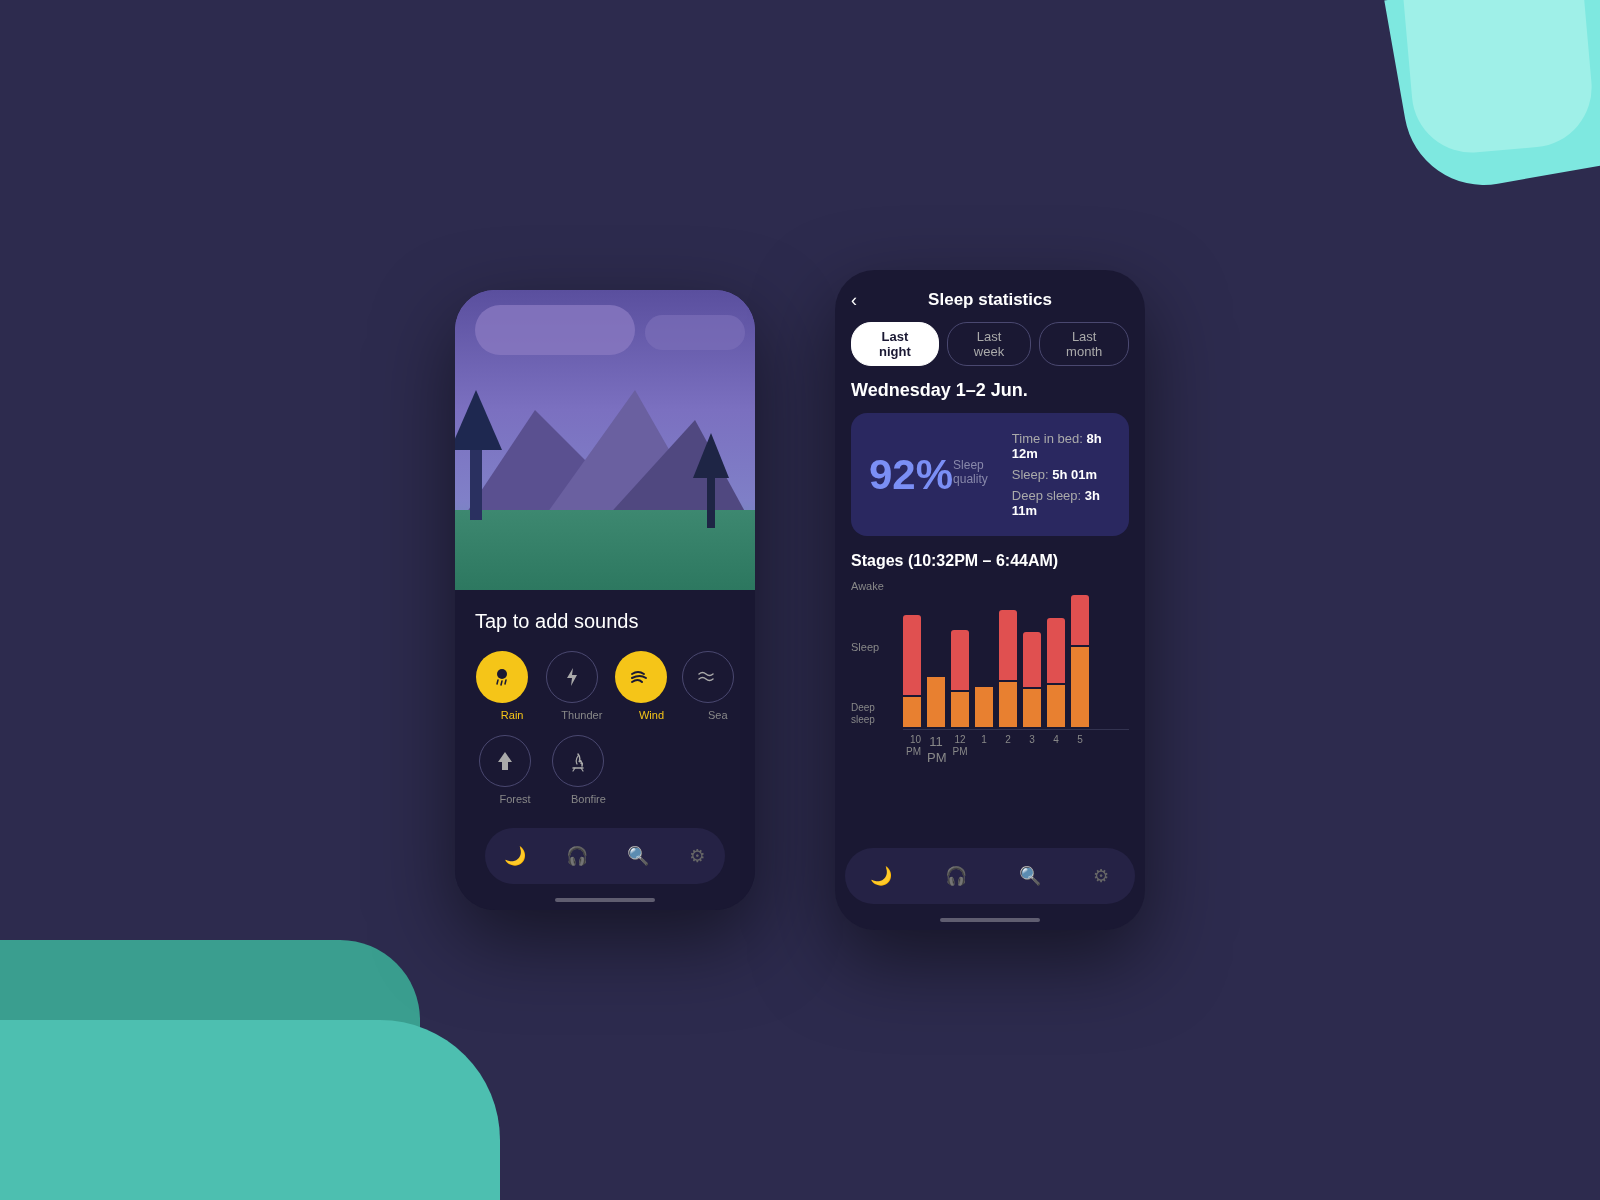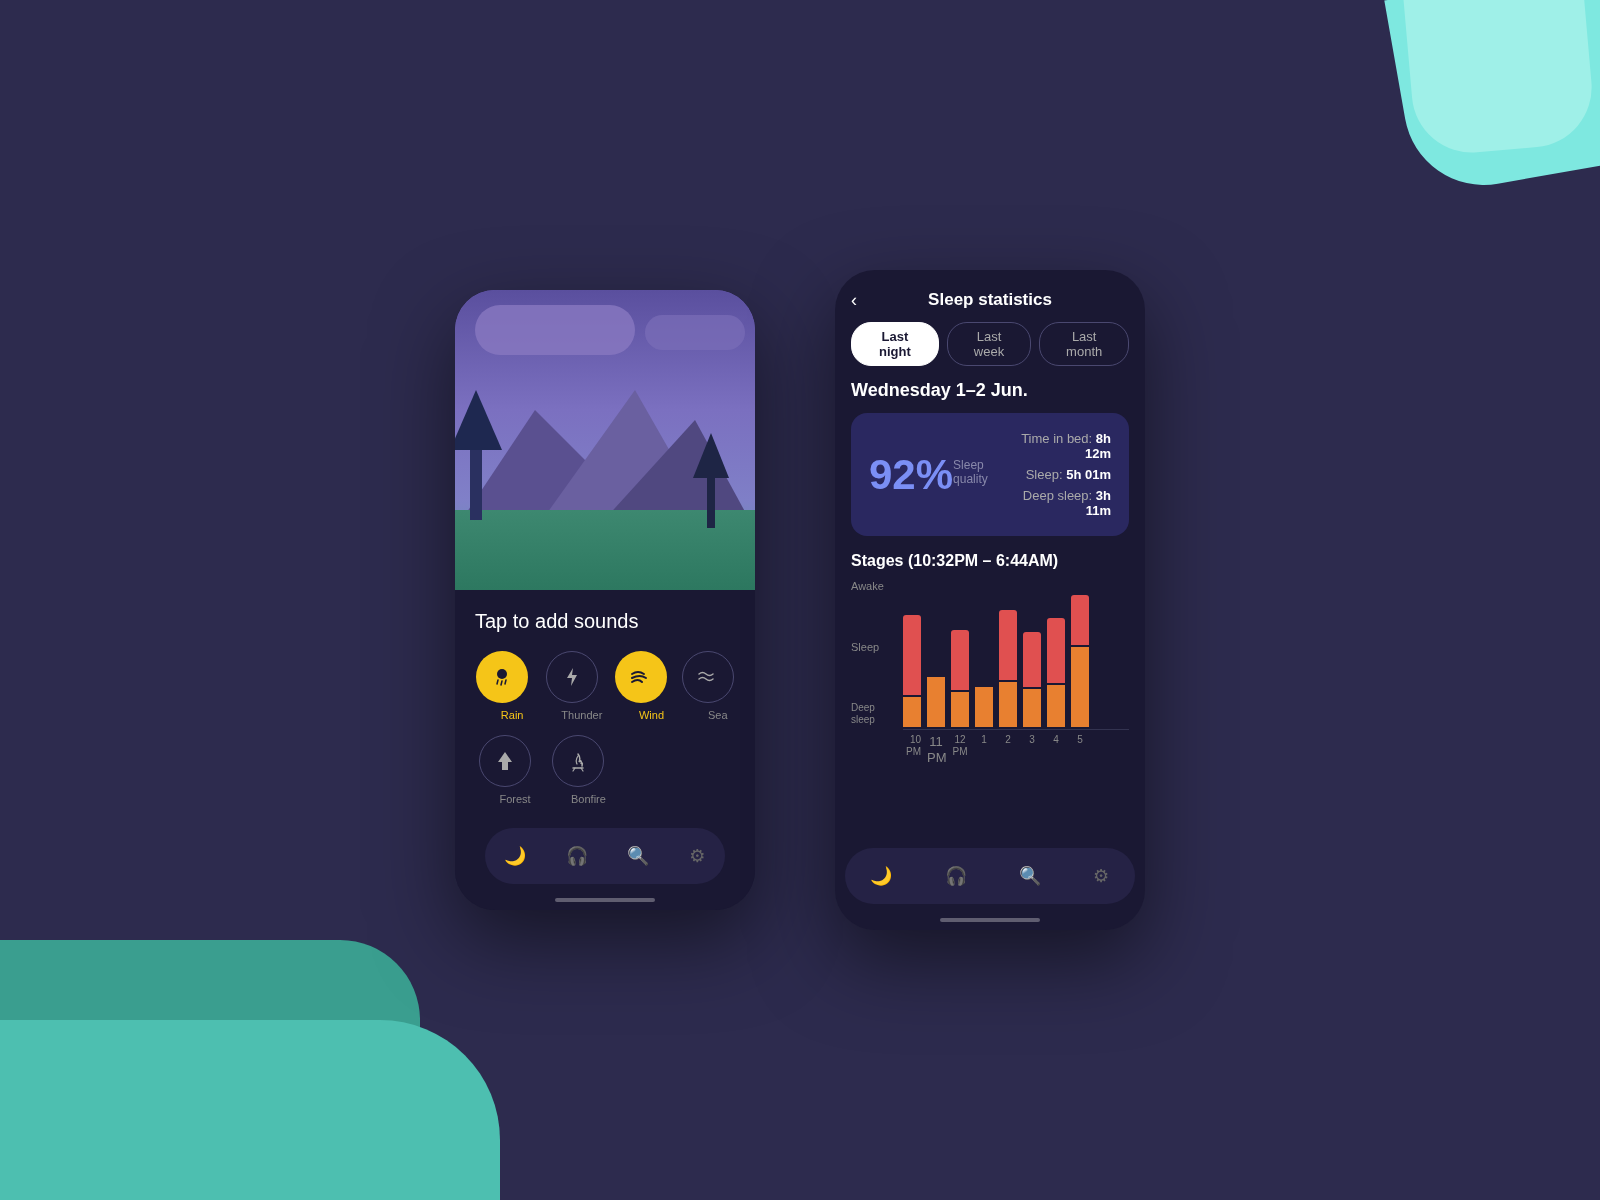--- a/index.html
+++ b/index.html
@@ -331,21 +331,20 @@
       margin-top: 4px;
     }
     .stats-details {
       display: flex;
       flex-direction: column;
       gap: 6px;
     }
     .stat-row {
       font-size: 13px;
       color: #aaa;
-      text-align: right;
     }
     .stat-row strong {
       color: white;
     }
     .stages-title {
       color: white;
       font-size: 16px;
       font-weight: 700;
       padding: 0 16px 10px;
     }

